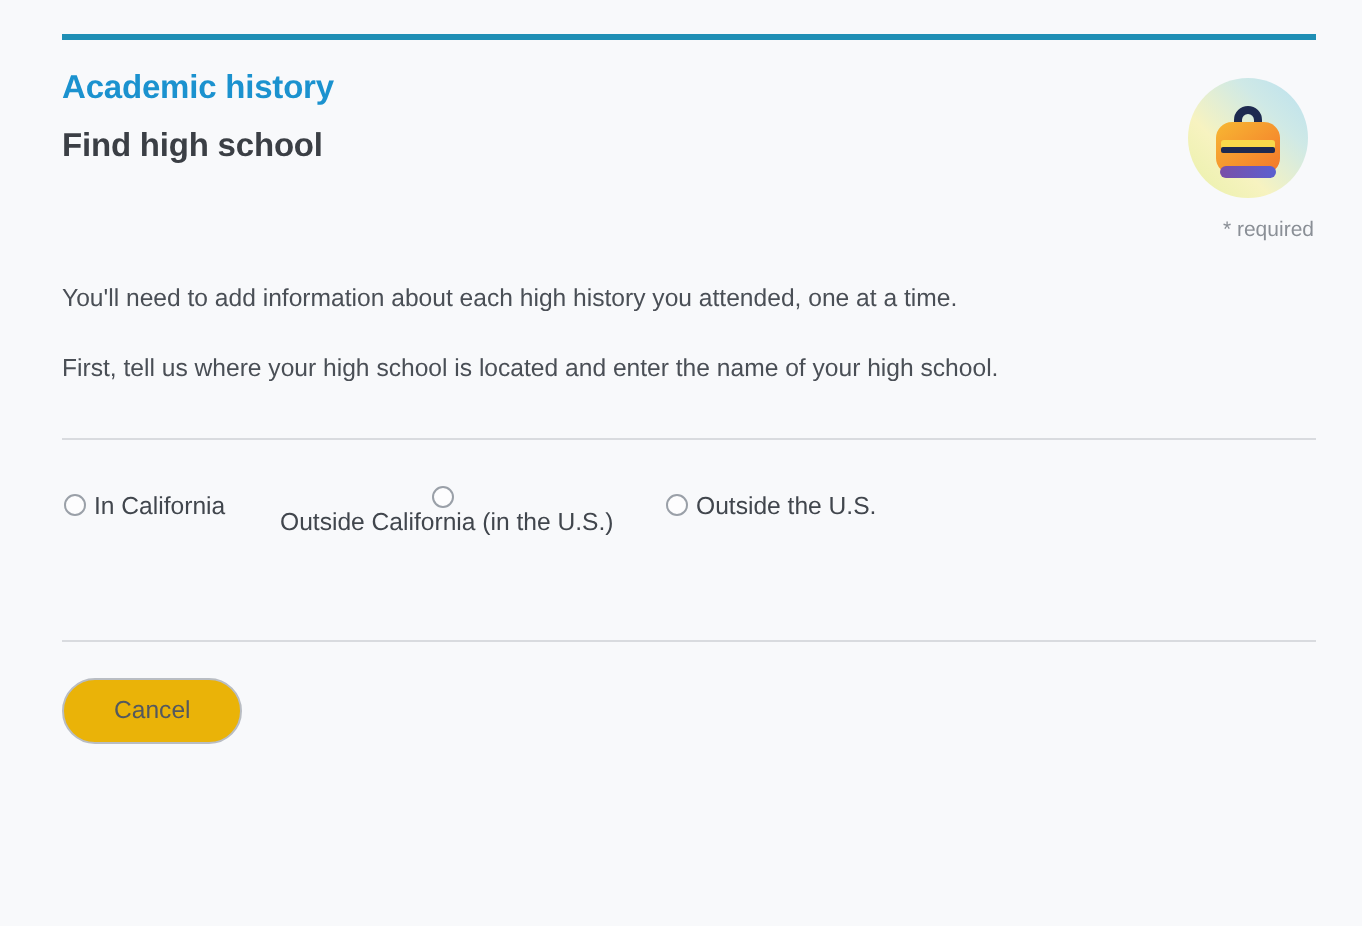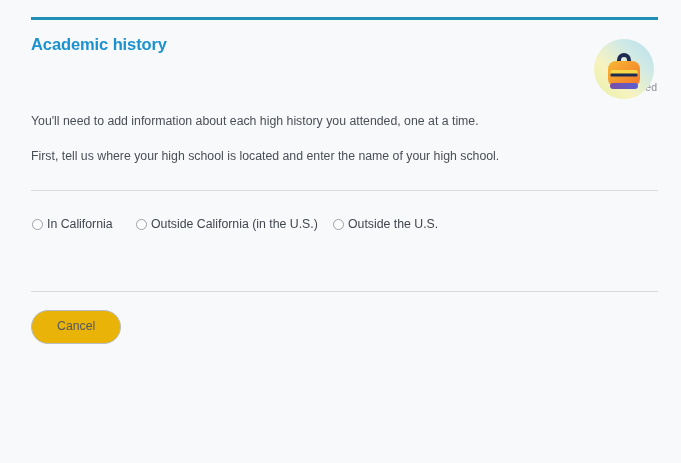--- a/index.html
+++ b/index.html
@@ -131,21 +131,21 @@
     box-sizing: border-box;
     flex: 0 0 auto;
   }
   .radio-label {
     font-size: 12.3px;
     color: #41464d;
     margin-left: 4px;
     white-space: nowrap;
   }
   .opt-0 { left: 1px; }
-  .opt-1 { left: 105px; }
+  .opt-1 { left: 105px; flex-direction: column; }
   .opt-2 { left: 302px; }
 
   
   .button-row {
     margin-top: 18px;
   }
   .cancel-button {
     display: inline-block;
     font-family: "Liberation Sans", sans-serif;
     font-size: 12.3px;
@@ -161,20 +161,21 @@
 </head>
 <body>
 
 <div id="page">
   <div class="content">
 
     <div class="top-rule"></div>
 
     <div class="header-block">
       <div class="eyebrow">Academic history</div>
+      <div class="page-title">Find high school</div>
 
       <div class="badge">
         <svg width="68" height="68" viewBox="0 0 68 68" xmlns="http://www.w3.org/2000/svg">
           <defs>
             <linearGradient id="circGrad" x1="0%" y1="100%" x2="100%" y2="0%">
               <stop offset="0%" stop-color="#e8f0a8"></stop>
               <stop offset="35%" stop-color="#f7f3c0"></stop>
               <stop offset="70%" stop-color="#cfe9e6"></stop>
               <stop offset="100%" stop-color="#b9e0f0"></stop>
             </linearGradient>

